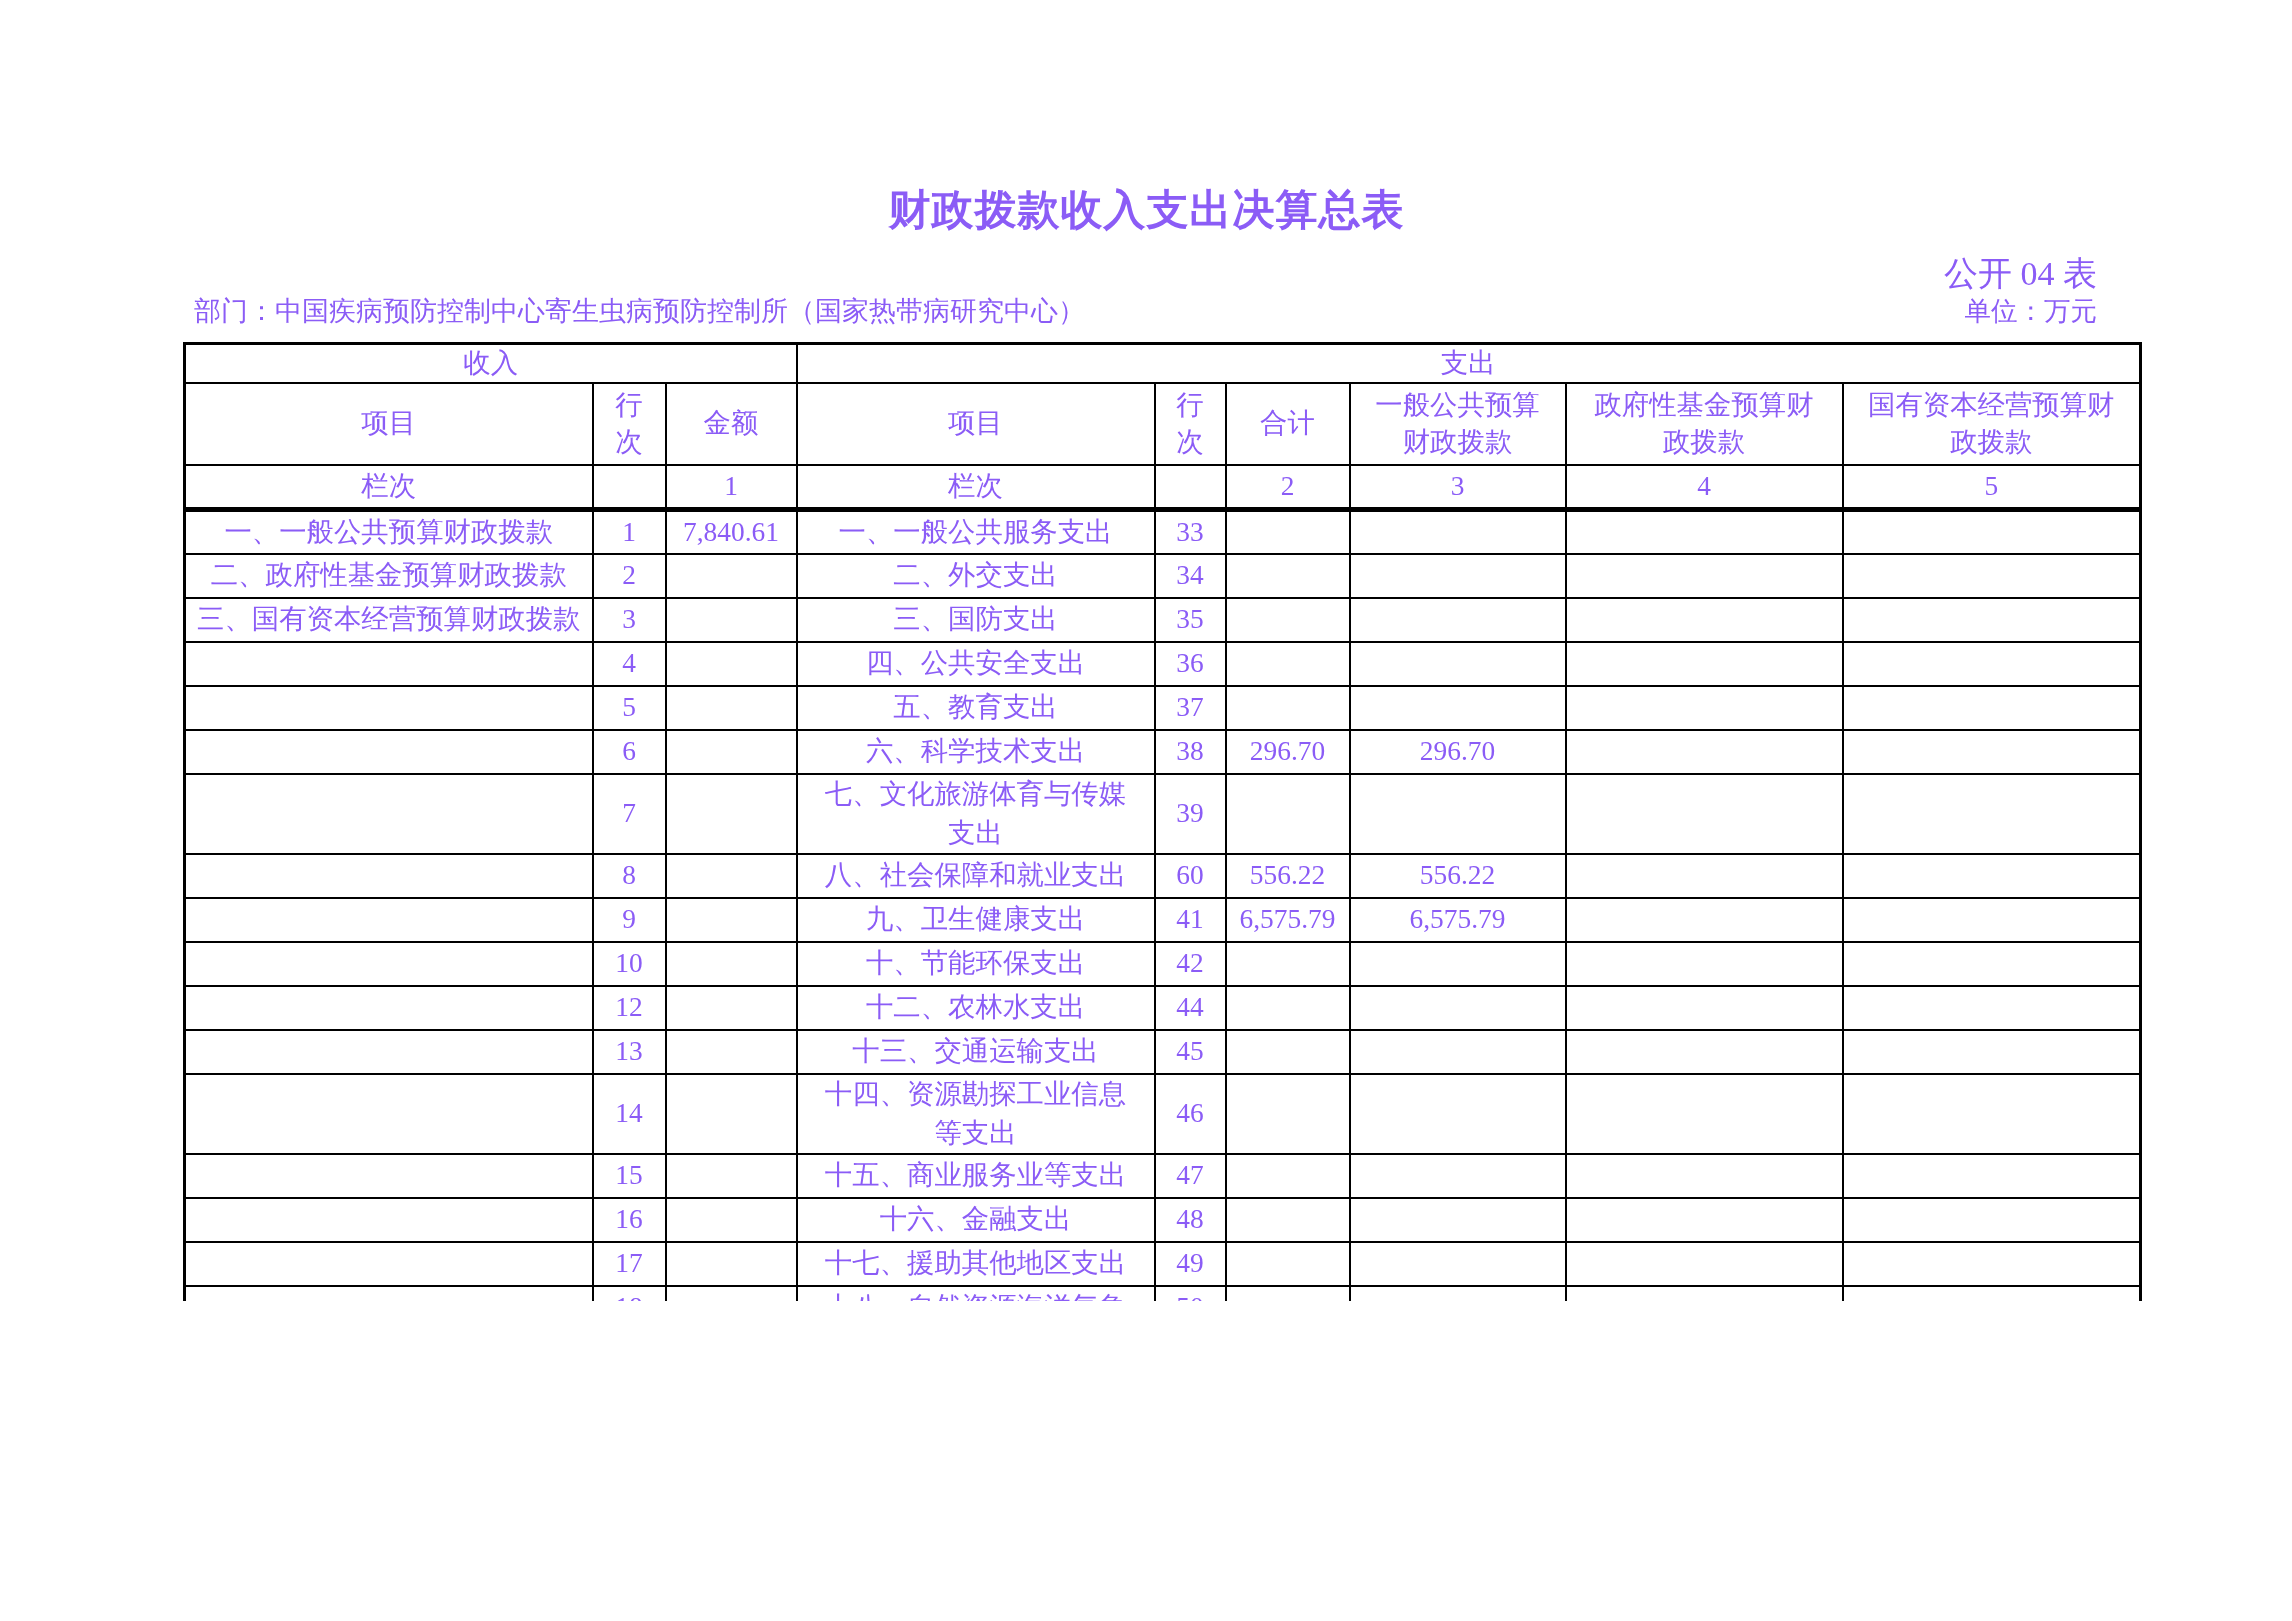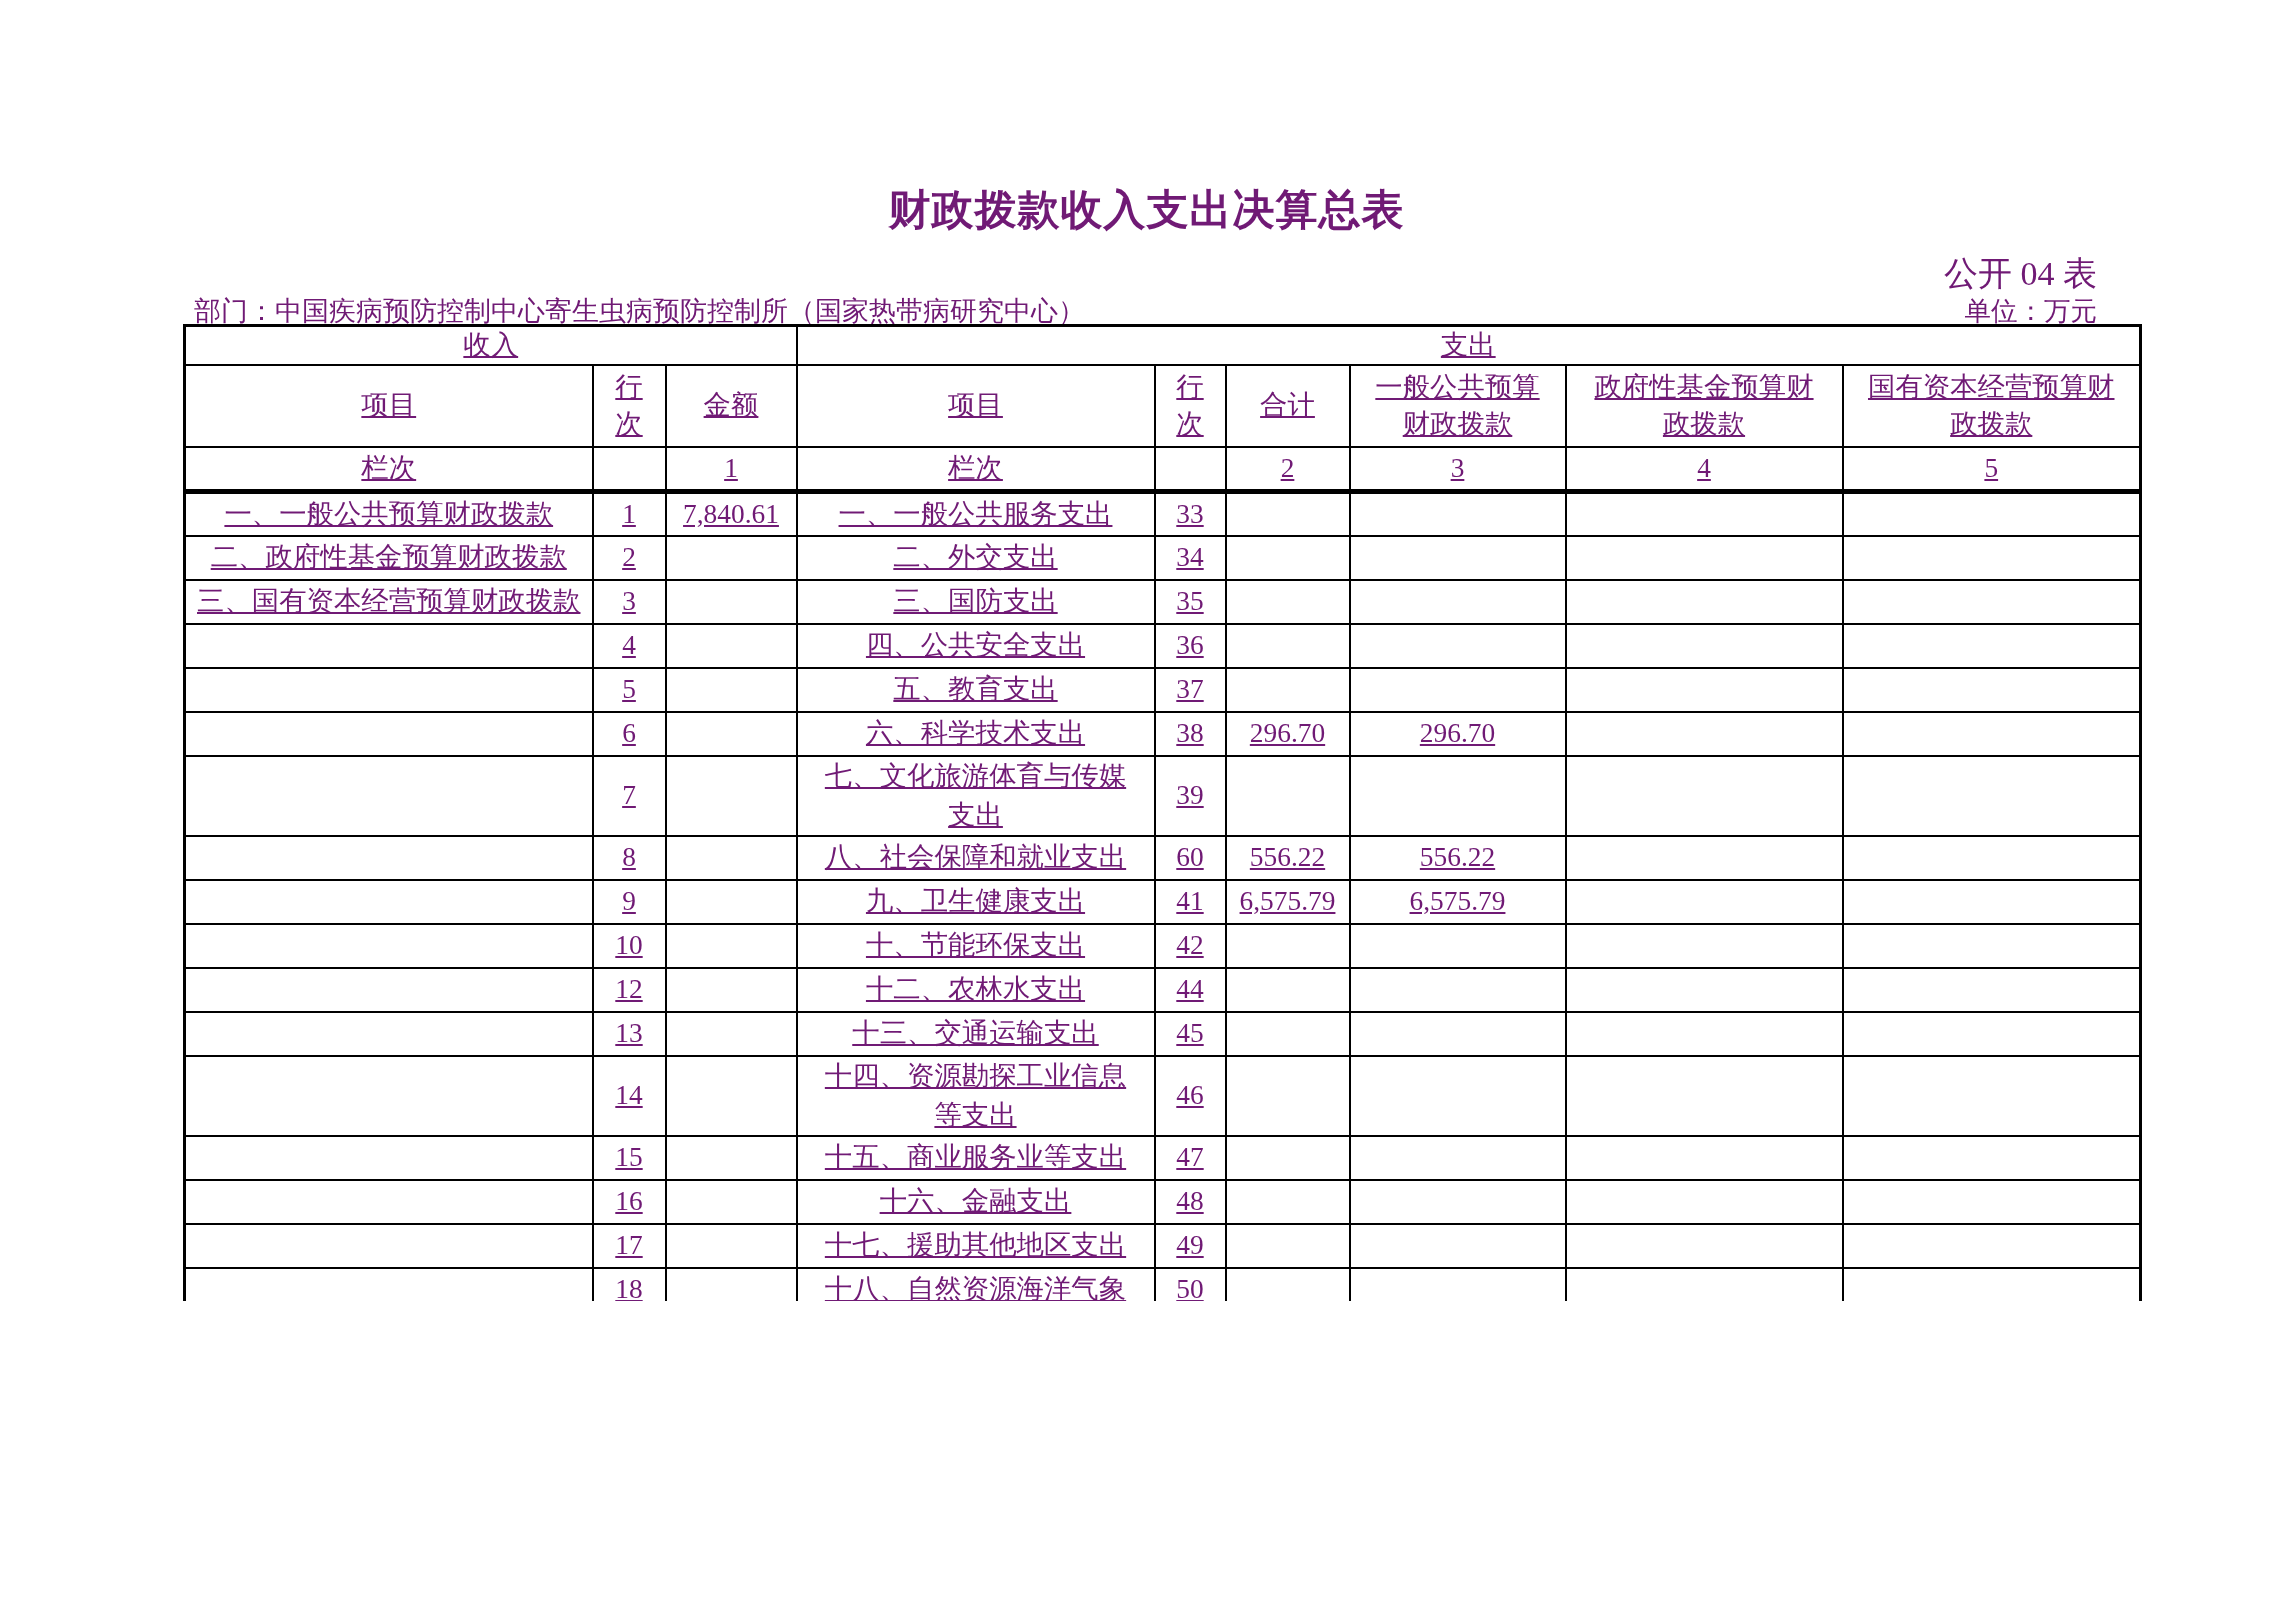--- a/index.html
+++ b/index.html
@@ -1,33 +1,32 @@
 <!DOCTYPE html>
 <html><head>
 <meta charset="utf-8">
 <style>
   html,body { margin:0; padding:0; background:#ffffff; }
   .sheet {
     position:relative; width:2293px; height:1301px; background:#ffffff;
-    font-family:"Liberation Serif","DejaVu Serif",serif; color:#701a75;
+    font-family:"Liberation Serif","DejaVu Serif",serif; color:#8b5cf6;
     overflow:hidden;
   }
   .doc-title {
     position:absolute; top:182px; left:0; width:100%;
     text-align:center; font-size:42px; font-weight:bold; letter-spacing:1px;
   }
   .form-code { position:absolute; top:251px; right:196px; font-size:34px; }
   .dept-line { position:absolute; top:293px; left:194px; font-size:27px; }
   .unit-line { position:absolute; top:293px; right:196px; font-size:26.5px;font-family:Liberation Serif, serif; }
 
   table.budget {
-    position:absolute; left:183px; top:324px; width:1955px;
+    position:absolute; left:183px; top:342px; width:1955px;
     border-collapse:collapse; table-layout:fixed;
     border:3.9px solid #000;
-    text-decoration:underline;
   }
   table.budget th, table.budget td {
     border:2.9px solid #000;
     font-weight:normal;
     padding:0;
     font-size:27.4px;
     text-align:center;
     vertical-align:middle;
     overflow:hidden;
   }

